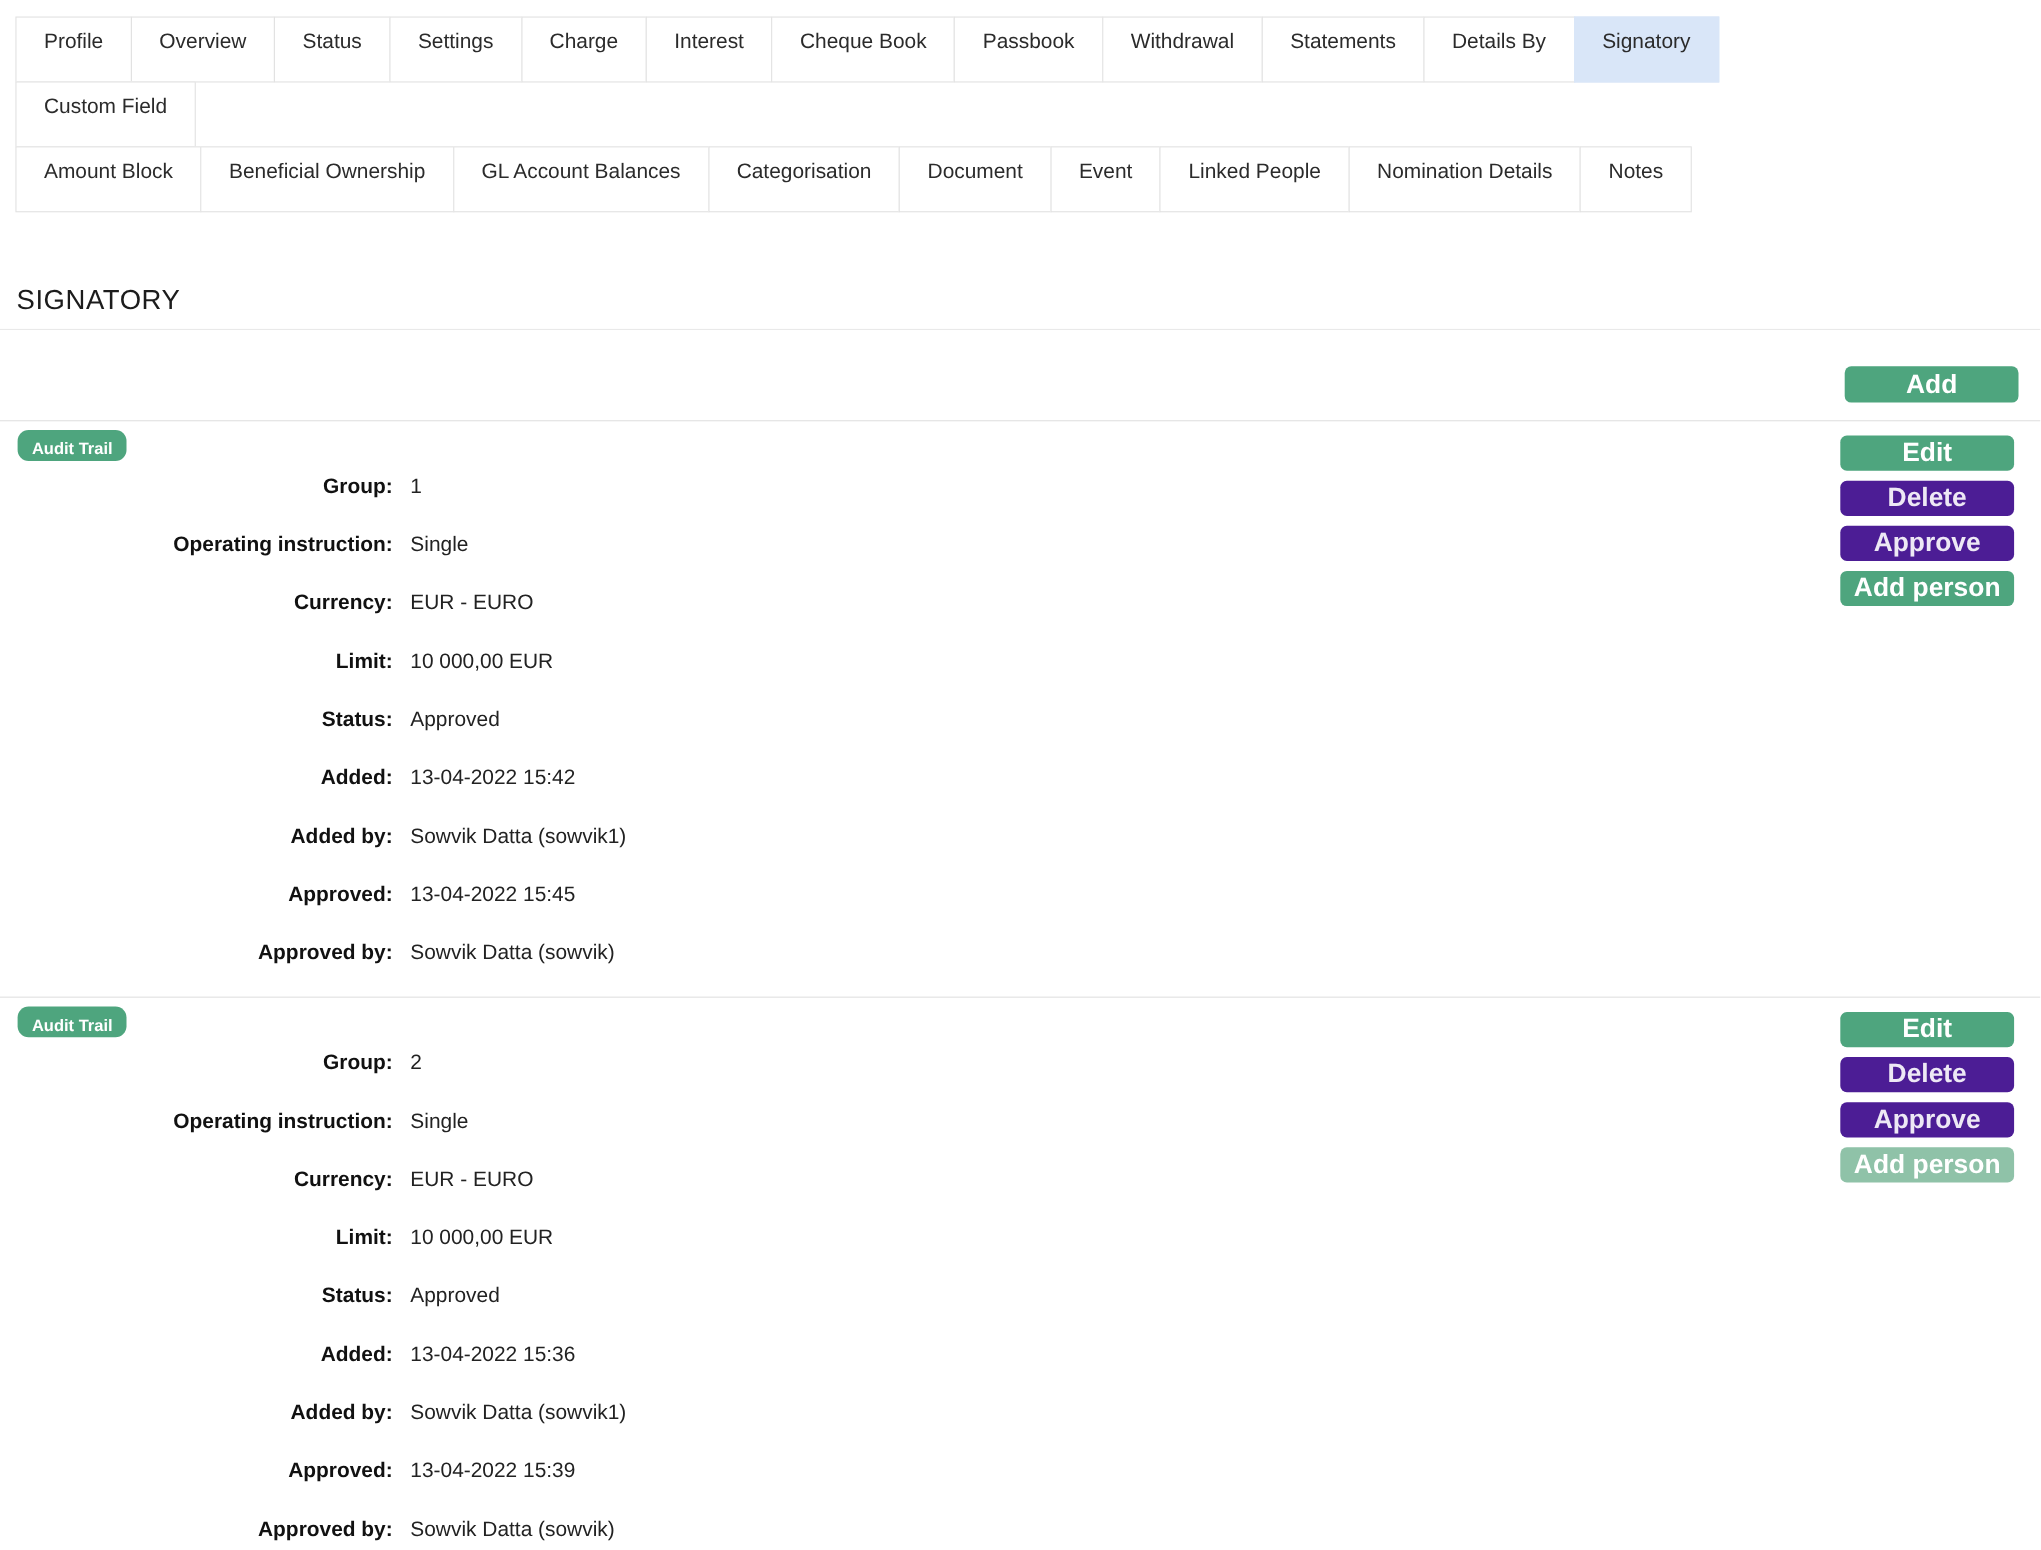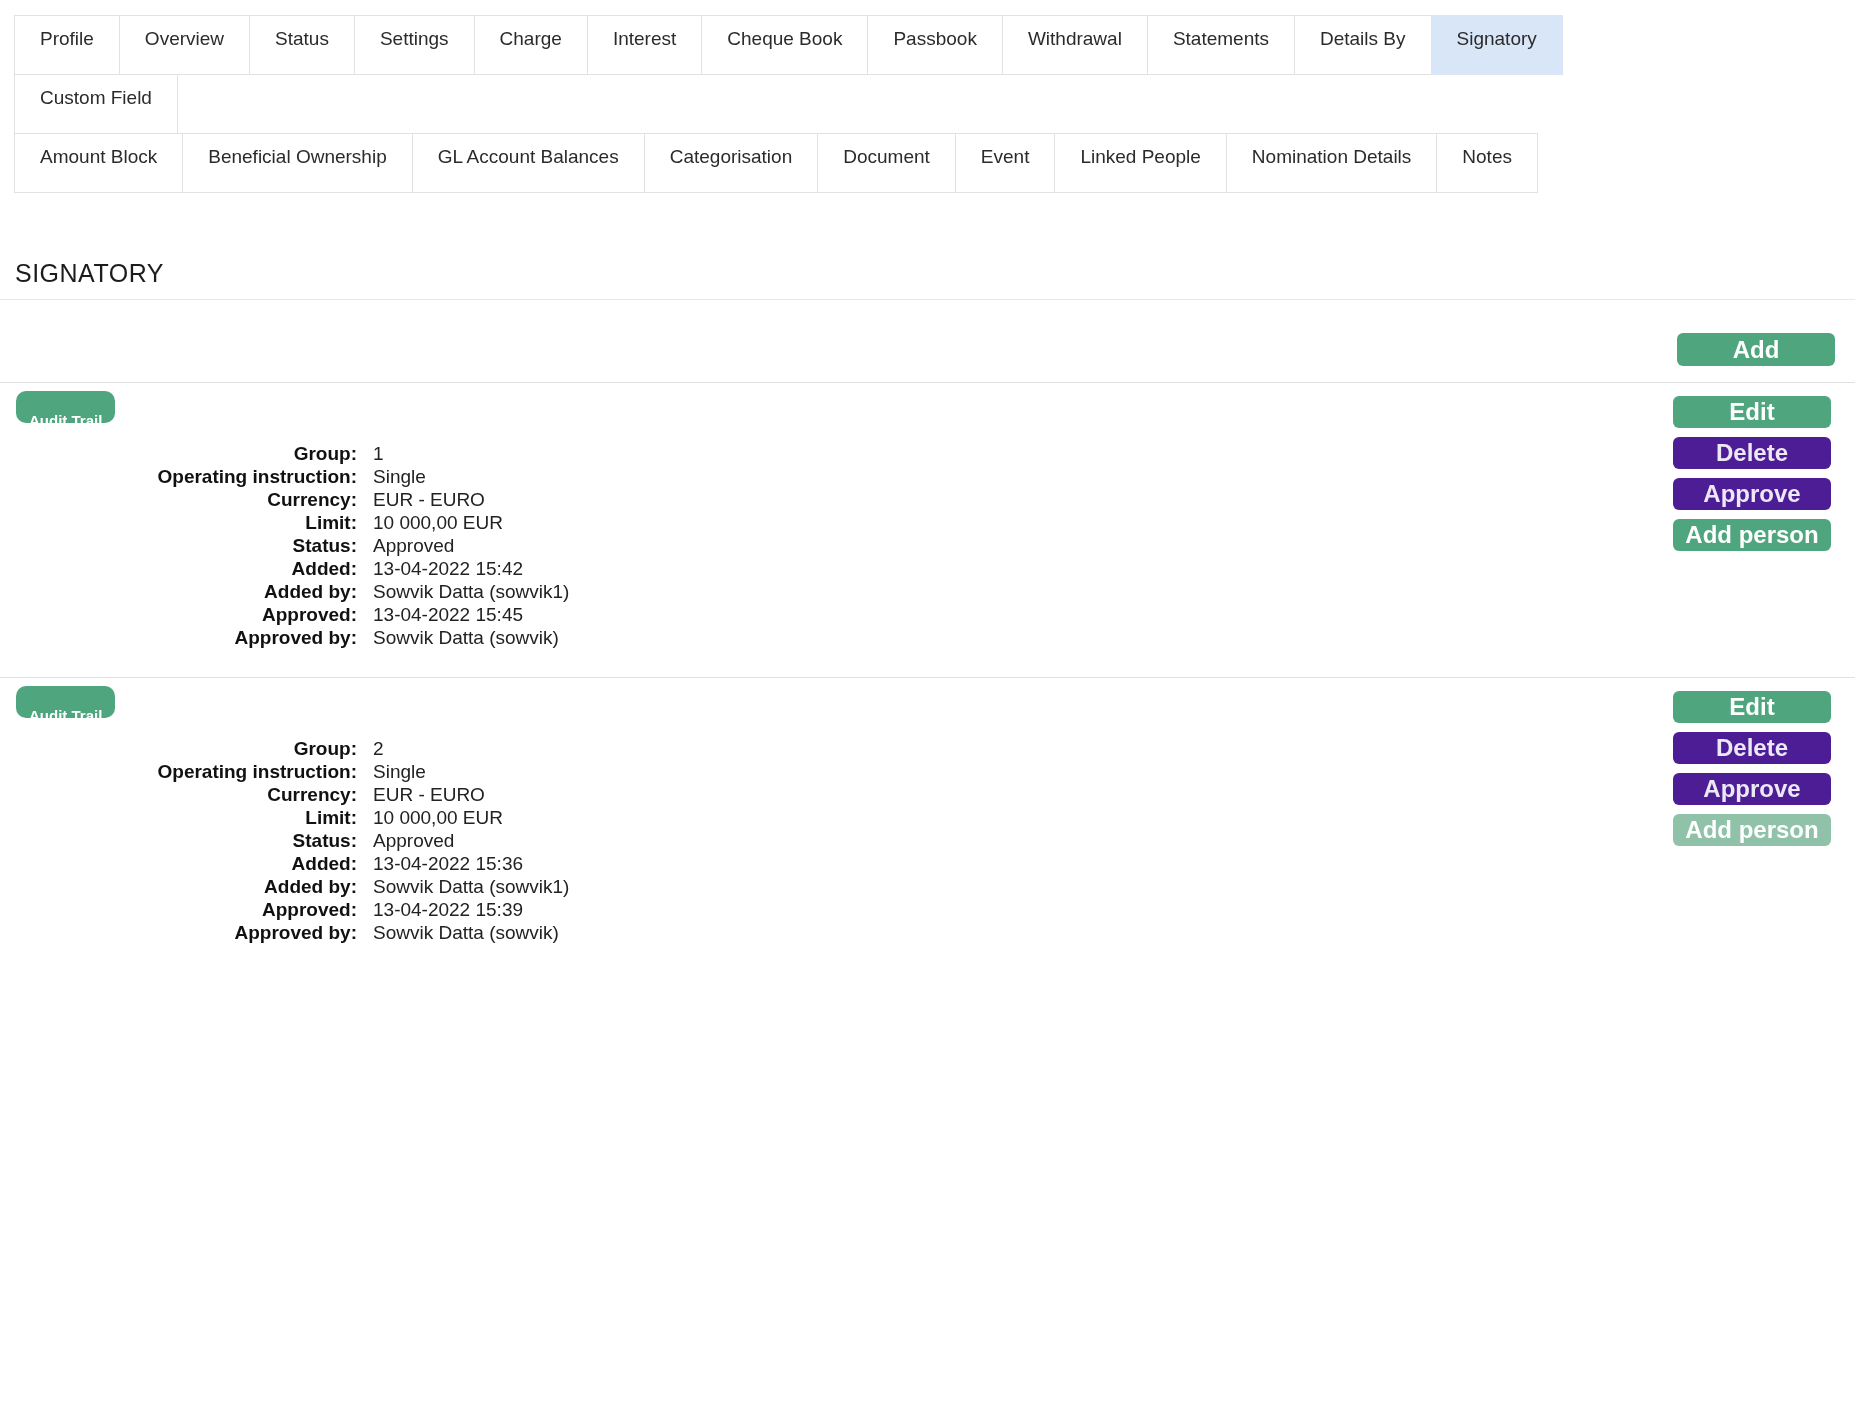--- a/index.html
+++ b/index.html
@@ -68,29 +68,29 @@
   .gbtn.medium   { background: #8fc2a8; }
   .toolbar .gbtn { position: absolute; right: 20px; top: 33px; height: 33px; line-height: 33px; }
   
   .record { position: relative; padding: 8px 0 28px 0; }
   .record.bordered { border-bottom: 1px solid #e0e0e0; }
   .badge {
     display: inline-block;
     margin-left: 16px;
     height: 28px;
     line-height: 28px;
-    padding: 16px 13px;
+    padding: 4px 13px;
     border-radius: 10px;
     background: #4ea57e;
     color: #ffffff;
     font-size: 15px;
     font-weight: bold;
     cursor: pointer;
   }
-  .fields { margin-top: 12px; display: flex; flex-direction: column; }
+  .fields { margin-top: 12px; display: flex; flex-direction: column; gap: 30px; }
   .field-row { display: flex; font-size: 19px; line-height: 23px; }
   .flabel { width: 357px; text-align: right; font-weight: bold; color: #111111; }
   .fvalue { margin-left: 16px; color: #222222; }
   .btn-col {
     position: absolute;
     top: 13px;
     right: 24px;
     display: flex;
     flex-direction: column;
     gap: 9px;

